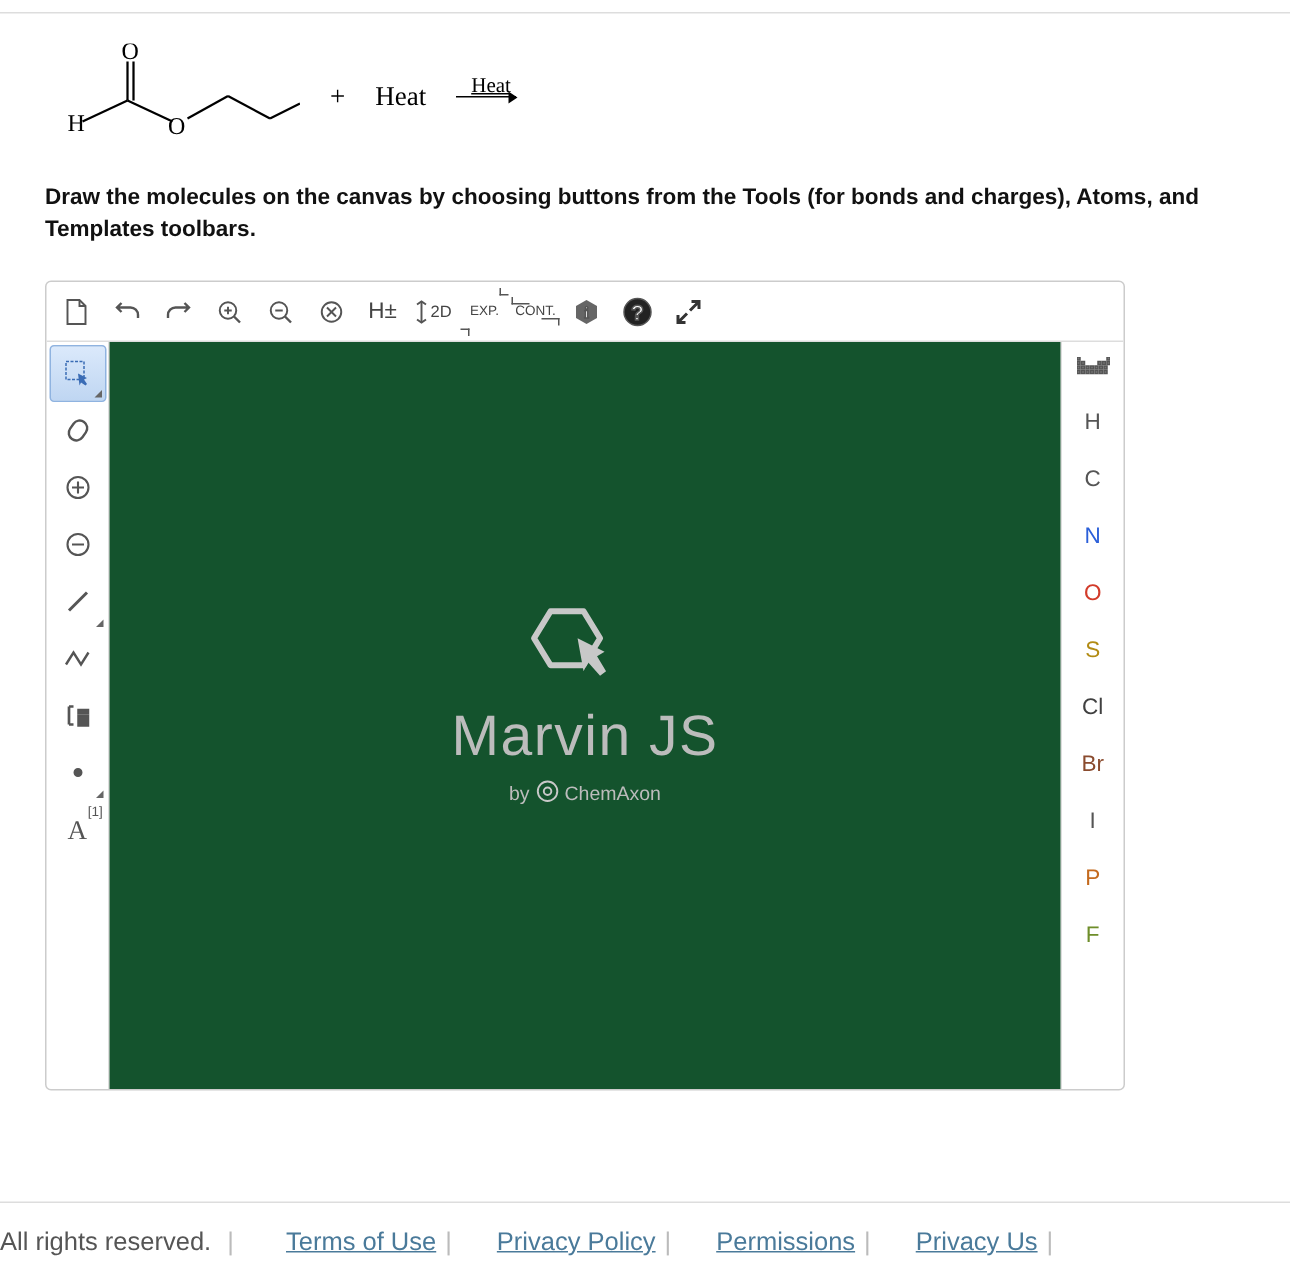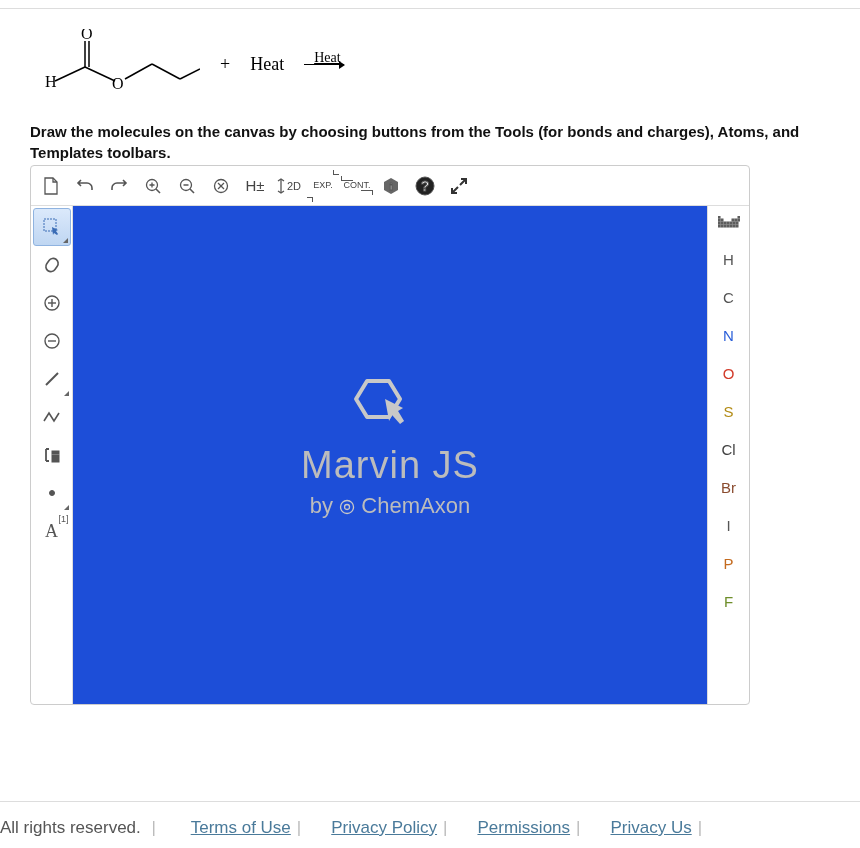--- a/index.html
+++ b/index.html
@@ -35,21 +35,21 @@
   .heat-label { position:absolute; top:-14px; left:10px; font-size:14px; text-decoration: underline; text-align: center;}
   .arrow-line { width:40px; height:1px; background:#000; position:relative;}
   .arrow-line::after {
     content:""; position:absolute; right:-1px; top:-3px;
     border-left:6px solid #000; border-top:4px solid transparent; border-bottom:4px solid transparent;
   }
   .instructions {
     font-weight: bold;
     font-size: 15px;
     line-height: 1.4;
-    margin-bottom: 2px;
+    margin-bottom: 24px;
     color:#111;
   }
   .editor-frame {
     border: 1px solid #ccc;
     border-radius: 4px;
     width: 720px;
     height: 540px;
     display: flex;
     flex-direction: column;
     overflow:hidden;
@@ -96,32 +96,32 @@
   }
   .left-toolbar .tbtn { height:38px; width:38px;}
   .selected{
     background: linear-gradient(#dbe9fb,#bfd6f2);
     border:1px solid #8fb3e0;
     border-radius:3px;
   }
   .canvas-area {
     flex:1;
     position:relative;
-    background:#1d4ed8;
+    background:#14532d;
   }
   .watermark {
     position:absolute;
     top:48%; left:50%;
     transform:translate(-50%,-50%);
     text-align:center;
     color:#bcbcbc;
     user-select:none;
   }
   .watermark .big { font-size:38px; font-weight:400; letter-spacing:1px;}
-  .watermark .small { font-size:22px; margin-top:6px;}
+  .watermark .small { font-size:13px; margin-top:6px;}
   .right-toolbar {
     width:42px;
     border-left:1px solid #ddd;
     display:flex;
     flex-direction:column;
     align-items:center;
     padding-top:2px;
   }
   .atom-btn {
     width:38px;

